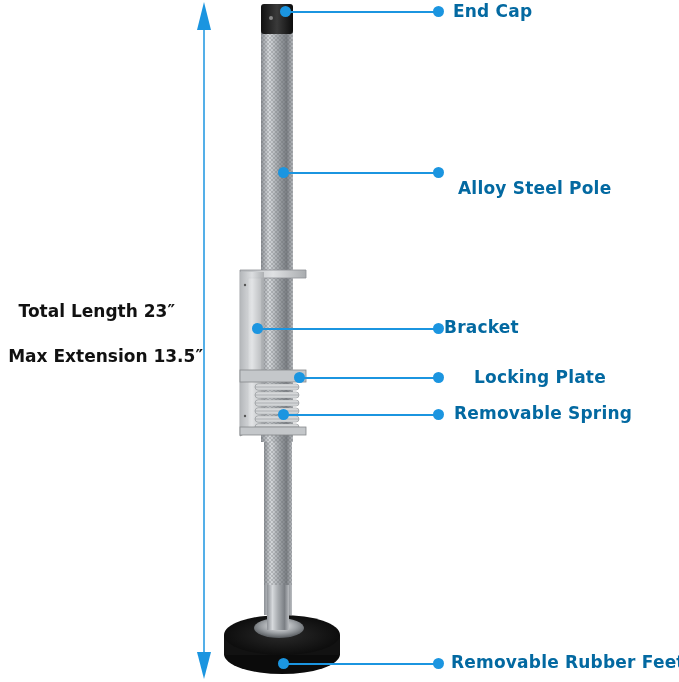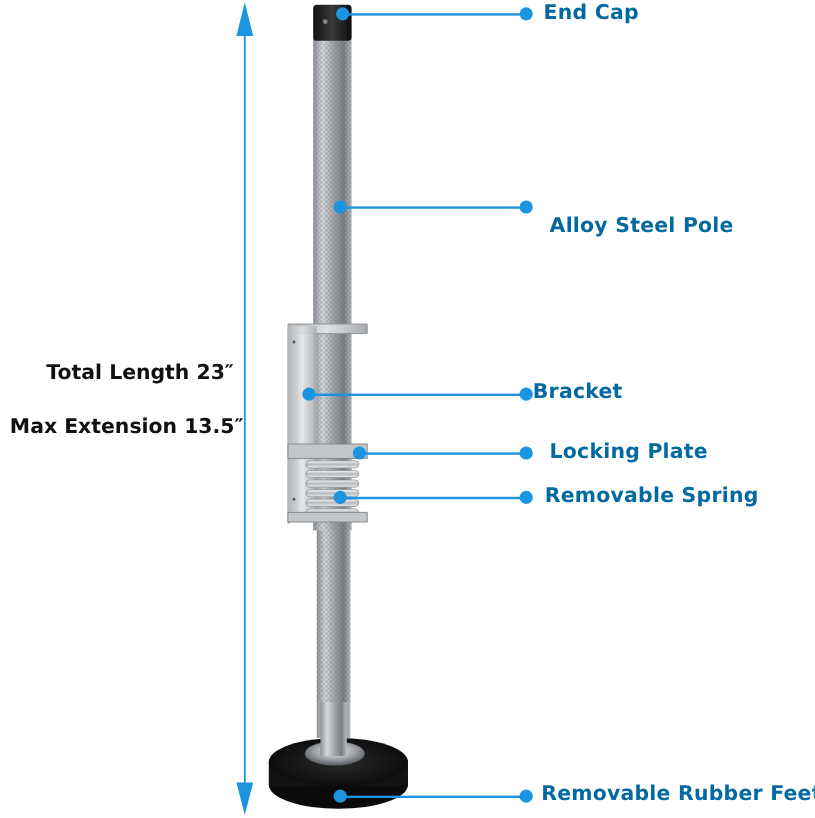--- a/index.html
+++ b/index.html
@@ -108,31 +108,31 @@
   <div class="dot" style="left:252px;top:323px;"></div>
   <div class="leader" style="left:258px;top:328px;width:180px;"></div>
   <div class="dot" style="left:433px;top:323px;"></div>
   <div class="label" style="left:444px;top:317px;">Bracket</div>
 </div>
 
 <div>
   <div class="dot" style="left:294px;top:372px;"></div>
   <div class="leader" style="left:300px;top:377px;width:138px;"></div>
   <div class="dot" style="left:433px;top:372px;"></div>
-  <div class="label" style="left:458px;top:367px;">Locking Plate</div>
+  <div class="label" style="left:474px;top:367px;">Locking Plate</div>
 </div>
 
 <div>
   <div class="dot" style="left:278px;top:409px;"></div>
   <div class="leader" style="left:284px;top:414px;width:154px;"></div>
   <div class="dot" style="left:433px;top:409px;"></div>
   <div class="label" style="left:454px;top:403px;">Removable Spring</div>
 </div>
 
 <div>
   <div class="dot" style="left:278px;top:658px;"></div>
   <div class="leader" style="left:284px;top:663px;width:154px;"></div>
   <div class="dot" style="left:433px;top:658px;"></div>
   <div class="label" style="left:451px;top:652px;">Removable Rubber Feet</div>
 </div>
 
-<div class="dim-label" style="right:484px;top:301px;">Total Length 23″</div>
+<div class="dim-label" style="right:504px;top:301px;">Total Length 23″</div>
 <div class="dim-label" style="right:476px;top:346px;margin-left:40px;">Max Extension 13.5″</div>
 
 </body></html>

